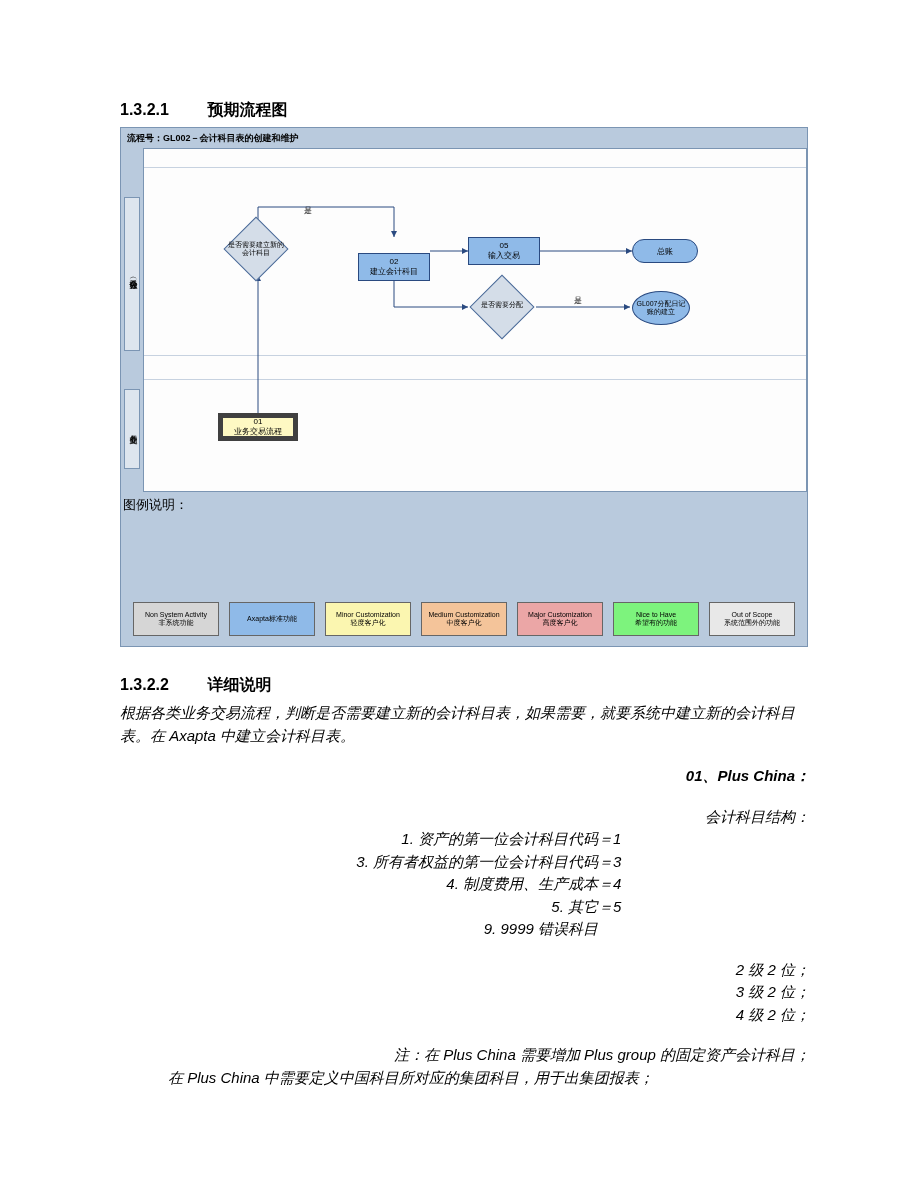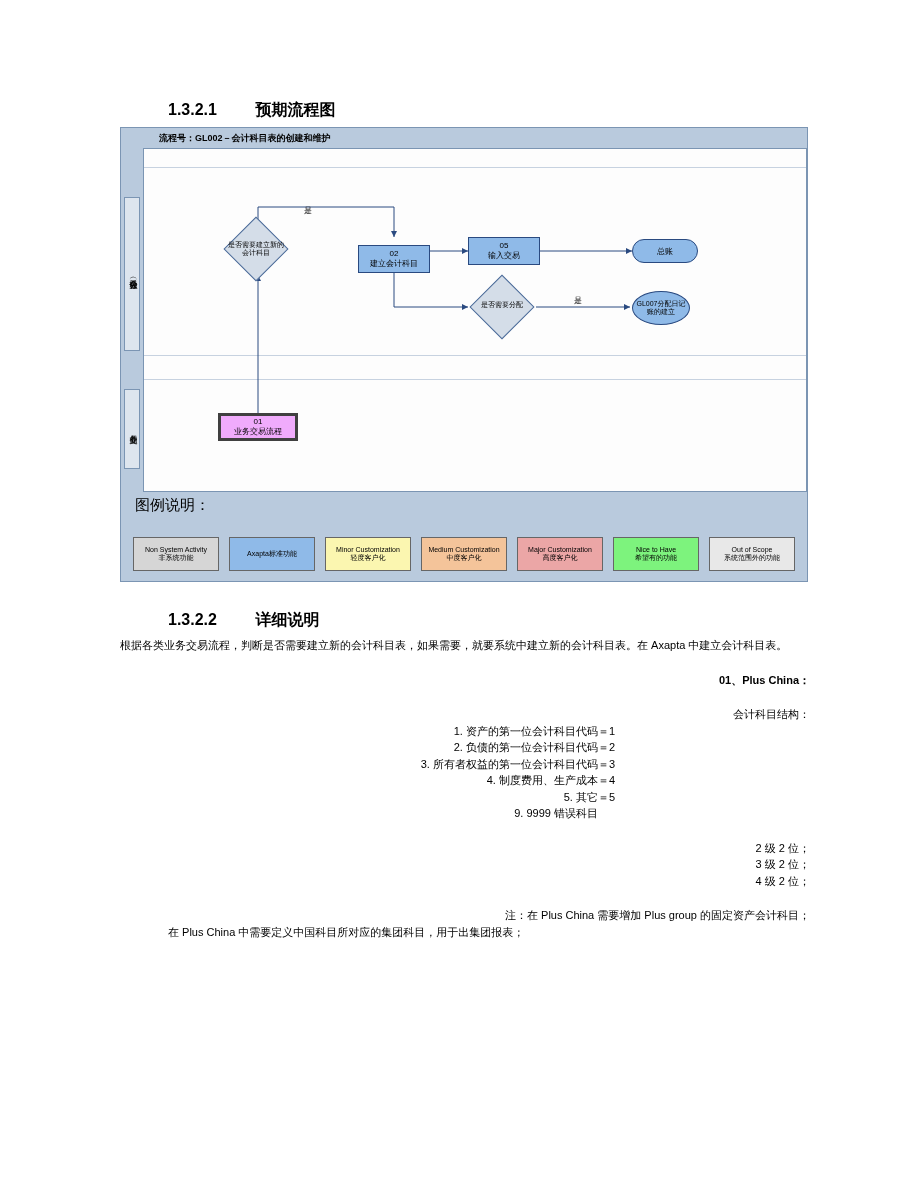--- a/index.html
+++ b/index.html
@@ -9,28 +9,27 @@
     width: 920px;
     padding: 100px 110px 40px 120px;
     color: #000;
     font-size: 12px;
   }
   .section-heading {
     font-size: 16px;
     font-weight: bold;
     margin-bottom: 6px;
   }
-  .section-heading .num { margin-right: 34px; margin-left: 48px; }
+  .section-heading .num { margin-right: 34px; }
   .flow-wrap {
     border: 1px solid #7b95b3;
     background: #b9cadd;
     width: 688px;
-    height: 455px;
+    height: 520px;
     position: relative;
-    padding-left: 32px;
   }
   .flow-titlebar {
     font-size: 9px;
     font-weight: bold;
     padding: 4px 6px;
     background: #b9cadd;
   }
   .flow-main {
     position: absolute;
     left: 22px; top: 20px;
@@ -68,22 +67,22 @@
     align-items: center;
     justify-content: center;
   }
   .box-proc {
     width: 72px; height: 28px;
     background: #8fbae8;
     border: 1px solid #2a4a80;
   }
   .box-proc2 {
     width: 80px; height: 28px;
-    background: #f0abfc;
-    border: 3px solid #404040;
+    background: #fef9c3;
+    border: 5px solid #404040;
   }
   .terminator {
     width: 66px; height: 24px;
     background: #8fbae8;
     border: 1px solid #2a4a80;
     border-radius: 12px;
   }
   .diamond {
     width: 60px; height: 40px;
     position: absolute;
@@ -117,22 +116,22 @@
     left: 0; top: 0;
     width: 664px; height: 344px;
     pointer-events: none;
   }
   .edge-label {
     position: absolute;
     font-size: 8px;
   }
   .legend-label {
     position: absolute;
-    left: 14px; top: 368px;
-    font-size: 15px;
+    left: 2px; top: 368px;
+    font-size: 13px;
   }
   .legend-row {
     position: absolute;
     left: 12px; bottom: 10px;
     right: 12px;
     display: flex;
     gap: 10px;
   }
   .legend-box {
     width: 86px; height: 34px;
@@ -146,21 +145,21 @@
     line-height: 1.2;
   }
   .lg-gray   { background: #d6d6d6; }
   .lg-blue   { background: #8fbae8; }
   .lg-yellow { background: #fbf6b0; }
   .lg-orange { background: #f4c49a; }
   .lg-red    { background: #eba6a6; }
   .lg-green  { background: #7df37d; }
   .lg-lgray  { background: #e8e8e8; }
 
-  .body-text { font-size: 11px; line-height: 1.5; }
+  .body-text { font-size: 15px; line-height: 1.5; font-style: italic; }
   .mt20 { margin-top: 28px; }
   .mt14 { margin-top: 18px; text-align: right; }
   .indent1 { margin-left: 24px; }
   .indent2 { margin-left: 48px; }
   .row-kv { display: flex; text-align: right; }
   .row-kv .k { width: 430px; }
   .row-kv .v { }
 </style>
 </head>
 <body>
@@ -202,21 +201,21 @@
 
       <line x1="392" y1="158" x2="486" y2="158" stroke="#2a4a80" stroke-width="1" marker-end="url(#ah)"></line>
     </svg>
 
     <div class="diamond" style="left:82px; top:80px;">
       <div class="diamond-inner"></div>
       <div class="diamond-text">是否需要建立新的会计科目</div>
     </div>
     <div class="edge-label" style="left:160px; top:56px;">是</div>
 
-    <div class="node box-proc" style="left:214px; top:96px;">
+    <div class="node box-proc" style="left:214px; top:104px;">
       <span>02</span>
       <span>建立会计科目</span>
     </div>
 
     <div class="node box-proc" style="left:324px; top:88px;">
       <span>05</span>
       <span>输入交易</span>
     </div>
 
     <div class="node terminator" style="left:488px; top:90px;">
@@ -283,24 +282,20 @@
 <div class="body-text mt14" style="font-weight:bold;">01、Plus China：</div>
 
 <div class="body-text mt14 indent1">会计科目结构：</div>
 
 <div class="indent1">
   <div class="body-text indent1 row-kv">
     <span class="k"><span>1.</span> <span>资产的第一位会计科目代码</span></span>
     <span class="v">＝1</span>
   </div>
   <div class="body-text indent1 row-kv">
-    <span class="k"><span>2.</span> <span>负债的第一位会计科目代码</span></span>
-    <span class="v">＝2</span>
-  </div>
-  <div class="body-text indent1 row-kv">
     <span class="k"><span>3.</span> <span>所有者权益的第一位会计科目代码</span></span>
     <span class="v">＝3</span>
   </div>
   <div class="body-text indent1 row-kv">
     <span class="k"><span>4.</span> <span>制度费用、生产成本</span></span>
     <span class="v">＝4</span>
   </div>
   <div class="body-text indent1 row-kv">
     <span class="k"><span>5.</span> <span>其它</span></span>
     <span class="v">＝5</span>

